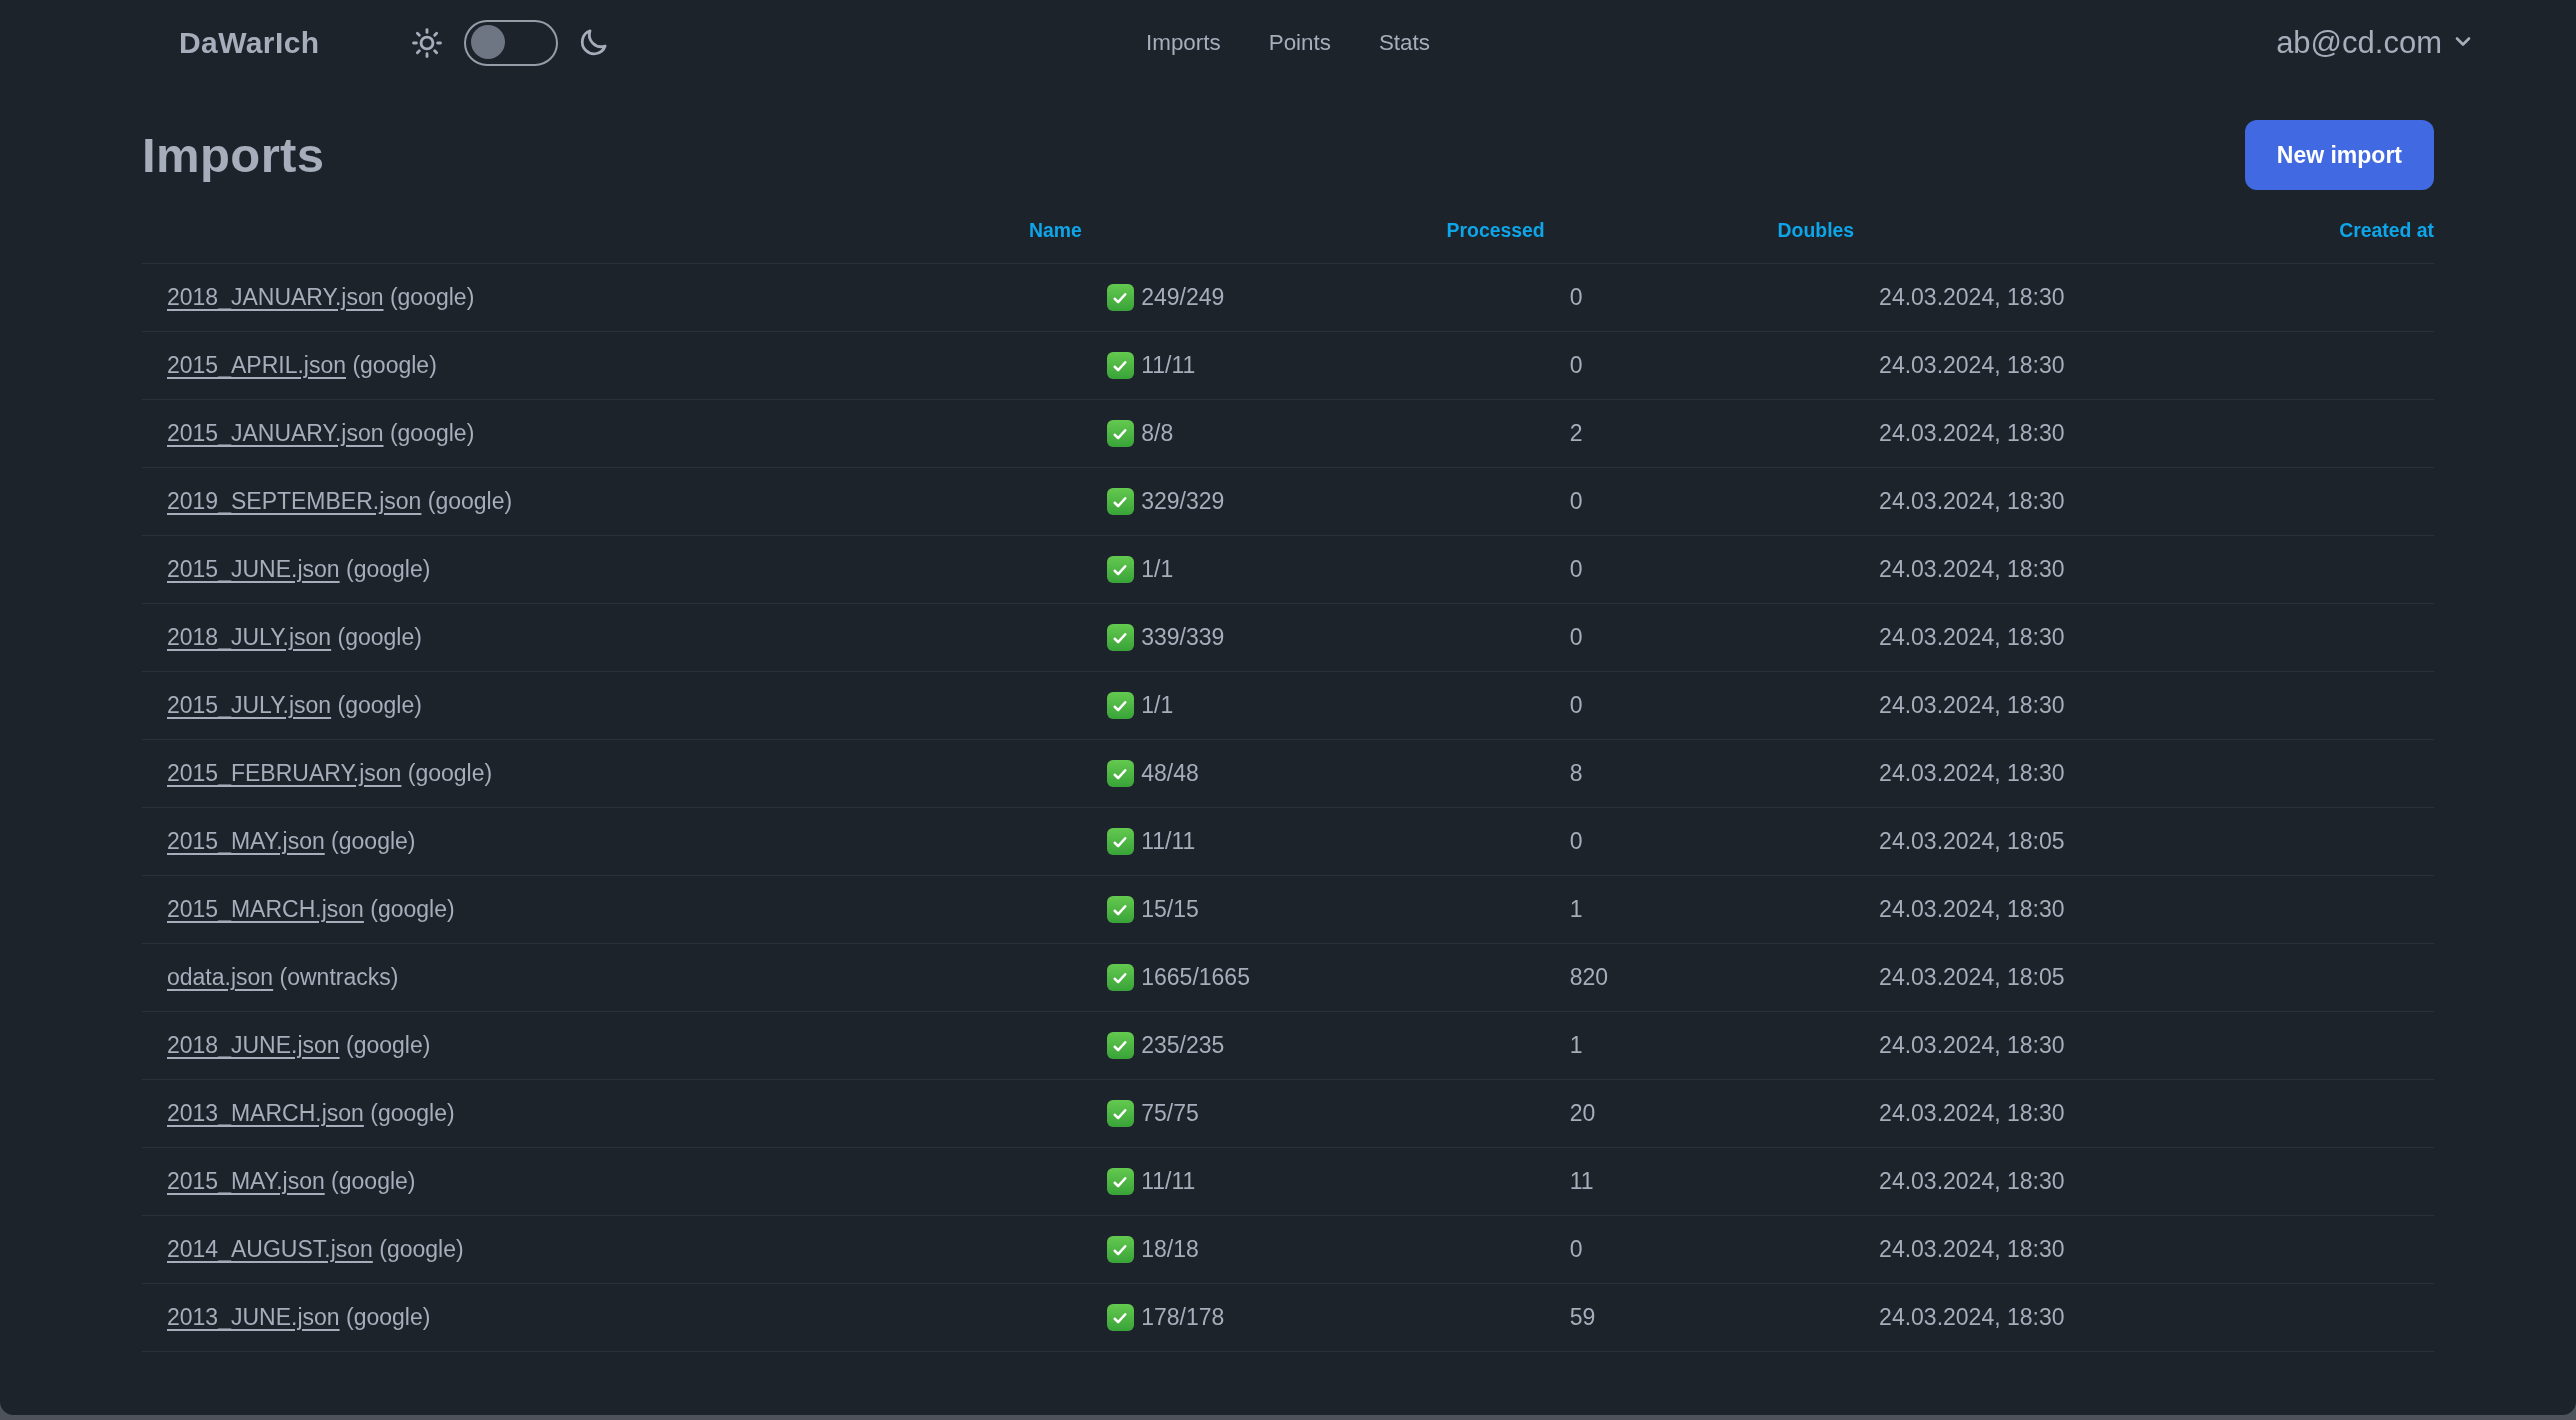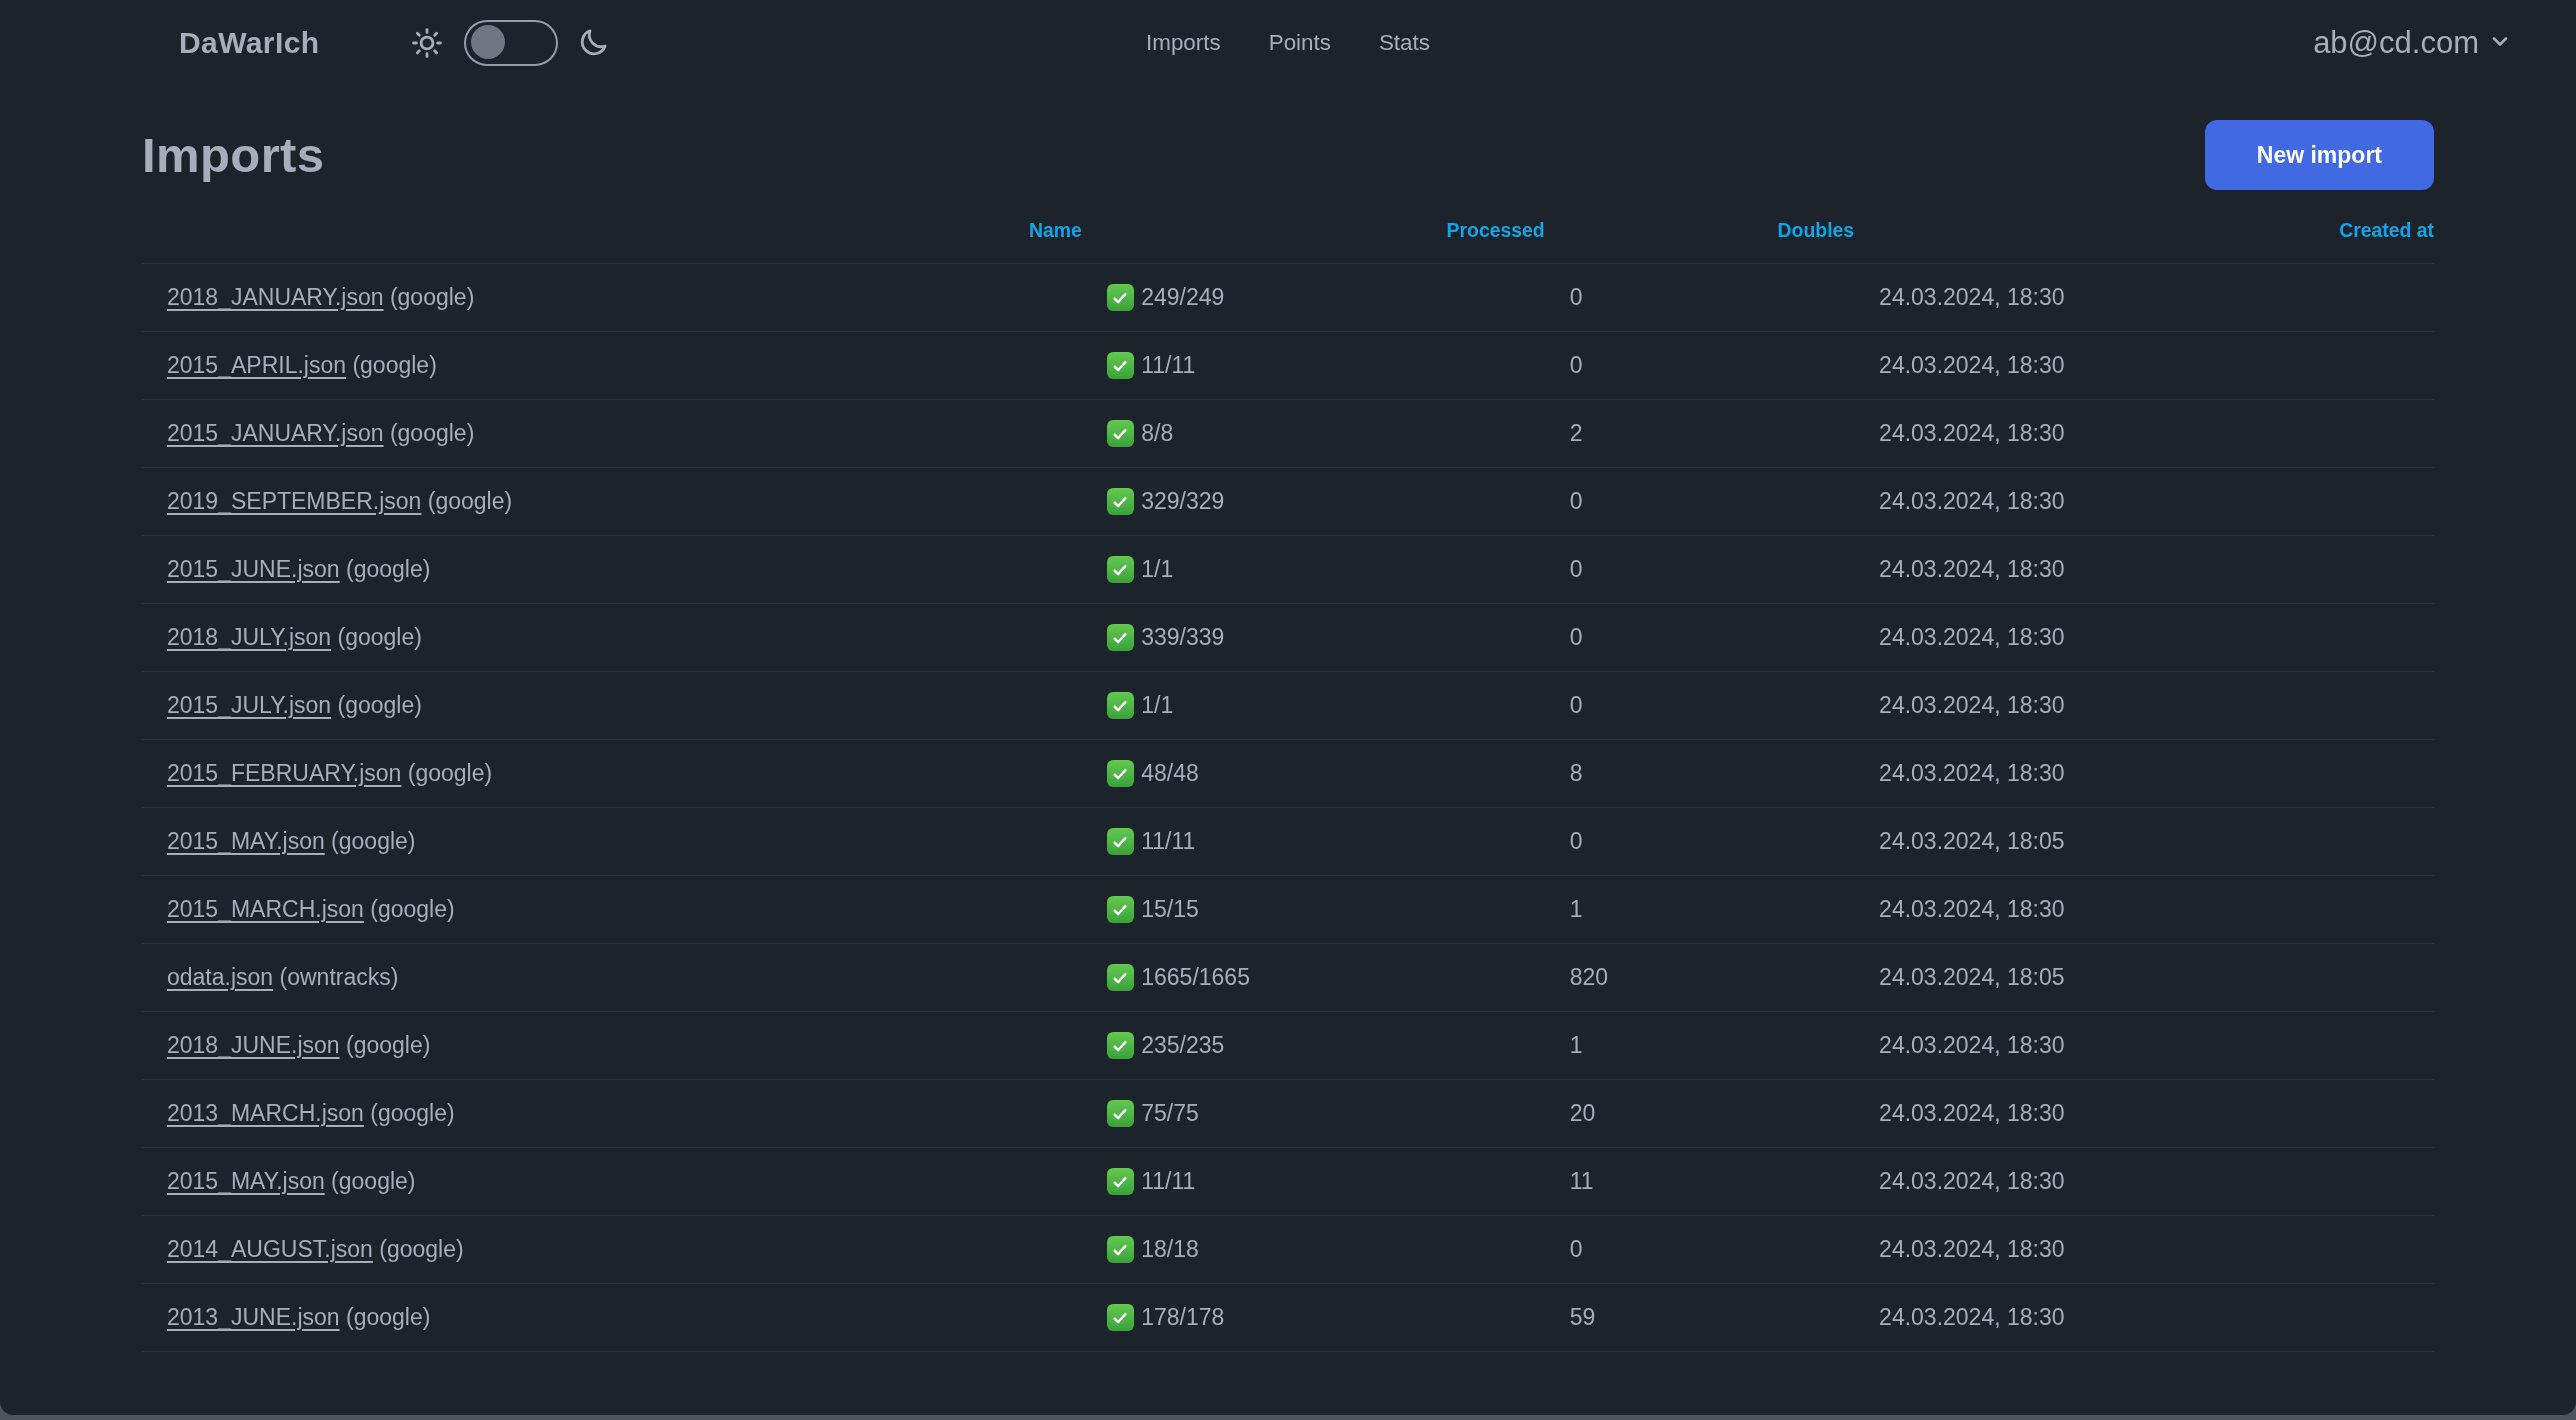--- a/index.html
+++ b/index.html
@@ -13,21 +13,21 @@
   .page{
     position:absolute;left:0;top:0;width:2576px;height:1415px;
     background:#1d232a;color:#a6adbb;
     border-radius:0 0 13.4px 13.4px;
     overflow:hidden;
   }
   
   .navbar{
     position:relative;height:85px;
     display:flex;align-items:center;
-    padding:0 64px 0 179px;box-sizing:border-box;
+    padding:0 101px 0 179px;box-sizing:border-box;
   }
   .logo{font-size:30px;font-weight:700;color:#a6adbb;text-decoration:none;letter-spacing:0.4px;}
   .theme-group{display:flex;align-items:center;gap:19.4px;margin-left:91px;}
   .icon-sun svg,.icon-moon svg{display:block;}
   .toggle{
     position:relative;width:94px;height:46px;box-sizing:border-box;
     border:2.2px solid #959da9;border-radius:25px;background:transparent;cursor:pointer;
   }
   .toggle .knob{
     position:absolute;left:5.2px;top:3.7px;width:34px;height:34px;border-radius:50%;
@@ -41,21 +41,21 @@
   .account{
     margin-left:auto;display:flex;align-items:center;gap:9px;cursor:pointer;
   }
   .account-email{font-size:31px;color:#a6adbb;}
   
   .main{padding:34px 142px 0 142px;box-sizing:border-box;}
   .title-row{height:72px;display:flex;align-items:center;justify-content:space-between;}
   .page-title{font-size:49px;font-weight:800;color:#a6adbb;margin:0;letter-spacing:0.4px;}
   .btn-primary{
     background:#4169e1;color:#ffffff;border:none;border-radius:12px;
-    height:70px;padding:0 52px;font-size:23px;font-weight:600;
+    height:70px;padding:0 32px;font-size:23px;font-weight:600;
     font-family:"Liberation Sans", sans-serif;cursor:pointer;
   }
   
   table.imports{width:100%;border-collapse:collapse;table-layout:fixed;margin-top:6px;}
   col.c-name{width:41%;}
   col.c-processed{width:20.2%;}
   col.c-doubles{width:13.5%;}
   col.c-created{width:25.3%;}
   th{
     text-align:right;font-size:19.4px;font-weight:700;color:#0ea5e9;

